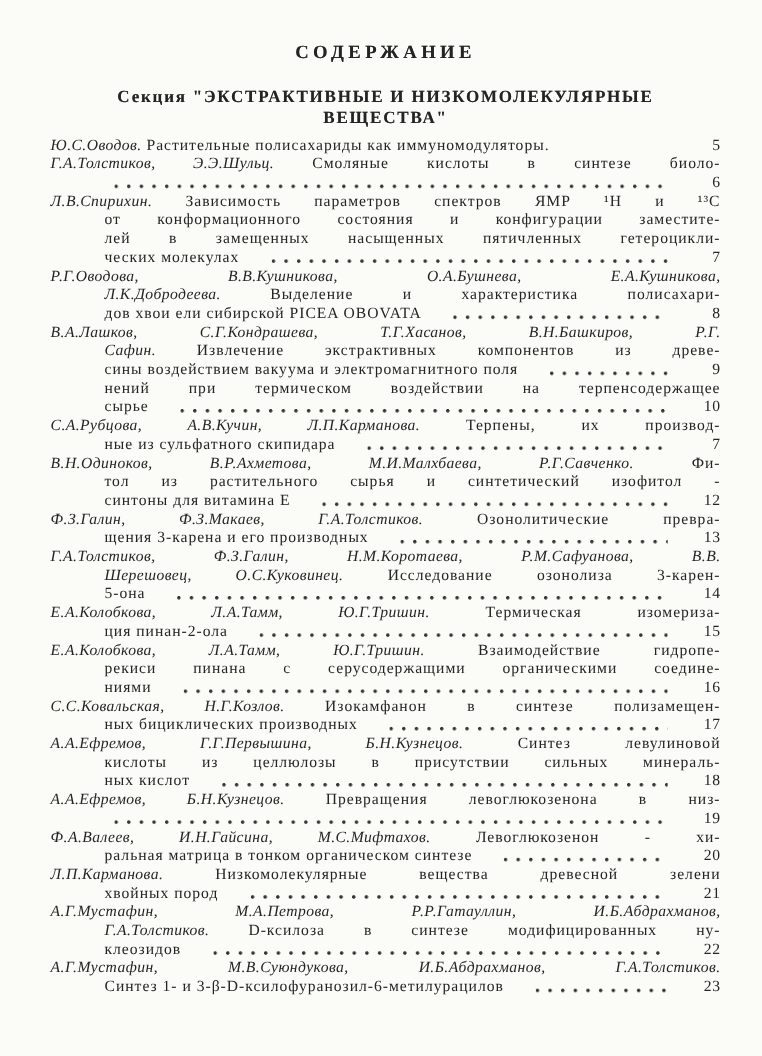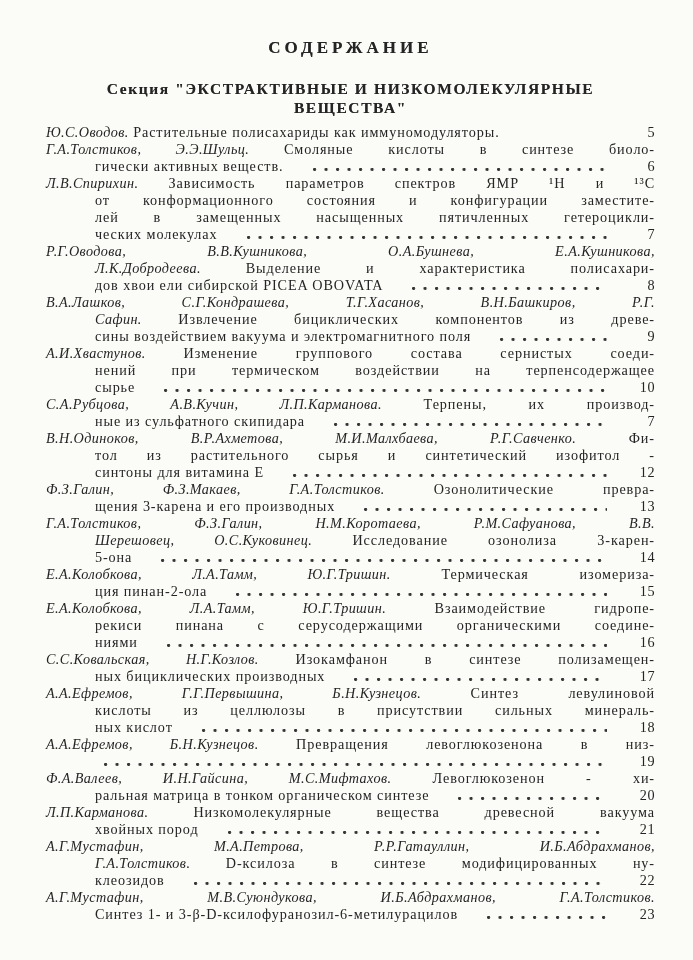--- a/index.html
+++ b/index.html
@@ -71,21 +71,20 @@
       <div class="entry">
         <div class="line i0 last-line">
           <span class="text"><span class="seg-i">Ю.С.Оводов.</span><span class="seg-r"> Растительные полисахариды как иммуномодуляторы.</span></span>
           <span class="dots nodots"></span>
           <span class="page-num">5</span>
         </div>
       </div>
       <div class="entry">
         <div class="line i0 fill"><span class="text"><span class="seg-i">Г.А.Толстиков, Э.Э.Шульц.</span><span class="seg-r"> Смоляные кислоты в синтезе биоло-</span></span></div>
         <div class="line i1 last-line">
-          <span class="text"><span class="seg-r">гически активных веществ.</span></span>
           <span class="dots"></span>
           <span class="page-num">6</span>
         </div>
       </div>
       <div class="entry">
         <div class="line i0 fill"><span class="text"><span class="seg-i">Л.В.Спирихин.</span><span class="seg-r"> Зависимость параметров спектров ЯМР ¹H и ¹³C</span></span></div>
         <div class="line i1 fill"><span class="text"><span class="seg-r">от конформационного состояния и конфигурации заместите-</span></span></div>
         <div class="line i1 fill"><span class="text"><span class="seg-r">лей в замещенных насыщенных пятичленных гетероцикли-</span></span></div>
         <div class="line i1 last-line">
           <span class="text"><span class="seg-r">ческих молекулах</span></span>
@@ -97,29 +96,28 @@
         <div class="line i0 fill"><span class="text"><span class="seg-i">Р.Г.Оводова, В.В.Кушникова, О.А.Бушнева, Е.А.Кушникова,</span></span></div>
         <div class="line i1 fill"><span class="text"><span class="seg-i">Л.К.Добродеева.</span><span class="seg-r"> Выделение и характеристика полисахари-</span></span></div>
         <div class="line i1 last-line">
           <span class="text"><span class="seg-r">дов хвои ели сибирской PICEA OBOVATA</span></span>
           <span class="dots"></span>
           <span class="page-num">8</span>
         </div>
       </div>
       <div class="entry">
         <div class="line i0 fill"><span class="text"><span class="seg-i">В.А.Лашков, С.Г.Кондрашева, Т.Г.Хасанов, В.Н.Башкиров, Р.Г.</span></span></div>
-        <div class="line i1 fill"><span class="text"><span class="seg-i">Сафин.</span><span class="seg-r"> Извлечение бициклических компонентов из древе-</span></span></div>
+        <div class="line i1 fill"><span class="text"><span class="seg-i">Сафин.</span><span class="seg-r"> Извлечение экстрактивных компонентов из древе-</span></span></div>
         <div class="line i1 last-line">
           <span class="text"><span class="seg-r">сины воздействием вакуума и электромагнитного поля</span></span>
           <span class="dots"></span>
           <span class="page-num">9</span>
         </div>
       </div>
       <div class="entry">
-        <div class="line i0 fill"><span class="text"><span class="seg-i">А.И.Хвастунов.</span><span class="seg-r"> Изменение группового состава сернистых соеди-</span></span></div>
         <div class="line i1 fill"><span class="text"><span class="seg-r">нений при термическом воздействии на терпенсодержащее</span></span></div>
         <div class="line i1 last-line">
           <span class="text"><span class="seg-r">сырье</span></span>
           <span class="dots"></span>
           <span class="page-num">10</span>
         </div>
       </div>
       <div class="entry">
         <div class="line i0 fill"><span class="text"><span class="seg-i">С.А.Рубцова, А.В.Кучин, Л.П.Карманова.</span><span class="seg-r"> Терпены, их производ-</span></span></div>
         <div class="line i1 last-line">
@@ -197,21 +195,21 @@
       </div>
       <div class="entry">
         <div class="line i0 fill"><span class="text"><span class="seg-i">Ф.А.Валеев, И.Н.Гайсина, М.С.Мифтахов.</span><span class="seg-r"> Левоглюкозенон - хи-</span></span></div>
         <div class="line i1 last-line">
           <span class="text"><span class="seg-r">ральная матрица в тонком органическом синтезе</span></span>
           <span class="dots"></span>
           <span class="page-num">20</span>
         </div>
       </div>
       <div class="entry">
-        <div class="line i0 fill"><span class="text"><span class="seg-i">Л.П.Карманова.</span><span class="seg-r"> Низкомолекулярные вещества древесной вакуума</span></span></div>
+        <div class="line i0 fill"><span class="text"><span class="seg-i">Л.П.Карманова.</span><span class="seg-r"> Низкомолекулярные вещества древесной зелени</span></span></div>
         <div class="line i1 last-line">
           <span class="text"><span class="seg-r">хвойных пород</span></span>
           <span class="dots"></span>
           <span class="page-num">21</span>
         </div>
       </div>
       <div class="entry">
         <div class="line i0 fill"><span class="text"><span class="seg-i">А.Г.Мустафин, М.А.Петрова, Р.Р.Гатауллин, И.Б.Абдрахманов,</span></span></div>
         <div class="line i1 fill"><span class="text"><span class="seg-i">Г.А.Толстиков.</span><span class="seg-r"> D-ксилоза в синтезе модифицированных ну-</span></span></div>
         <div class="line i1 last-line">

